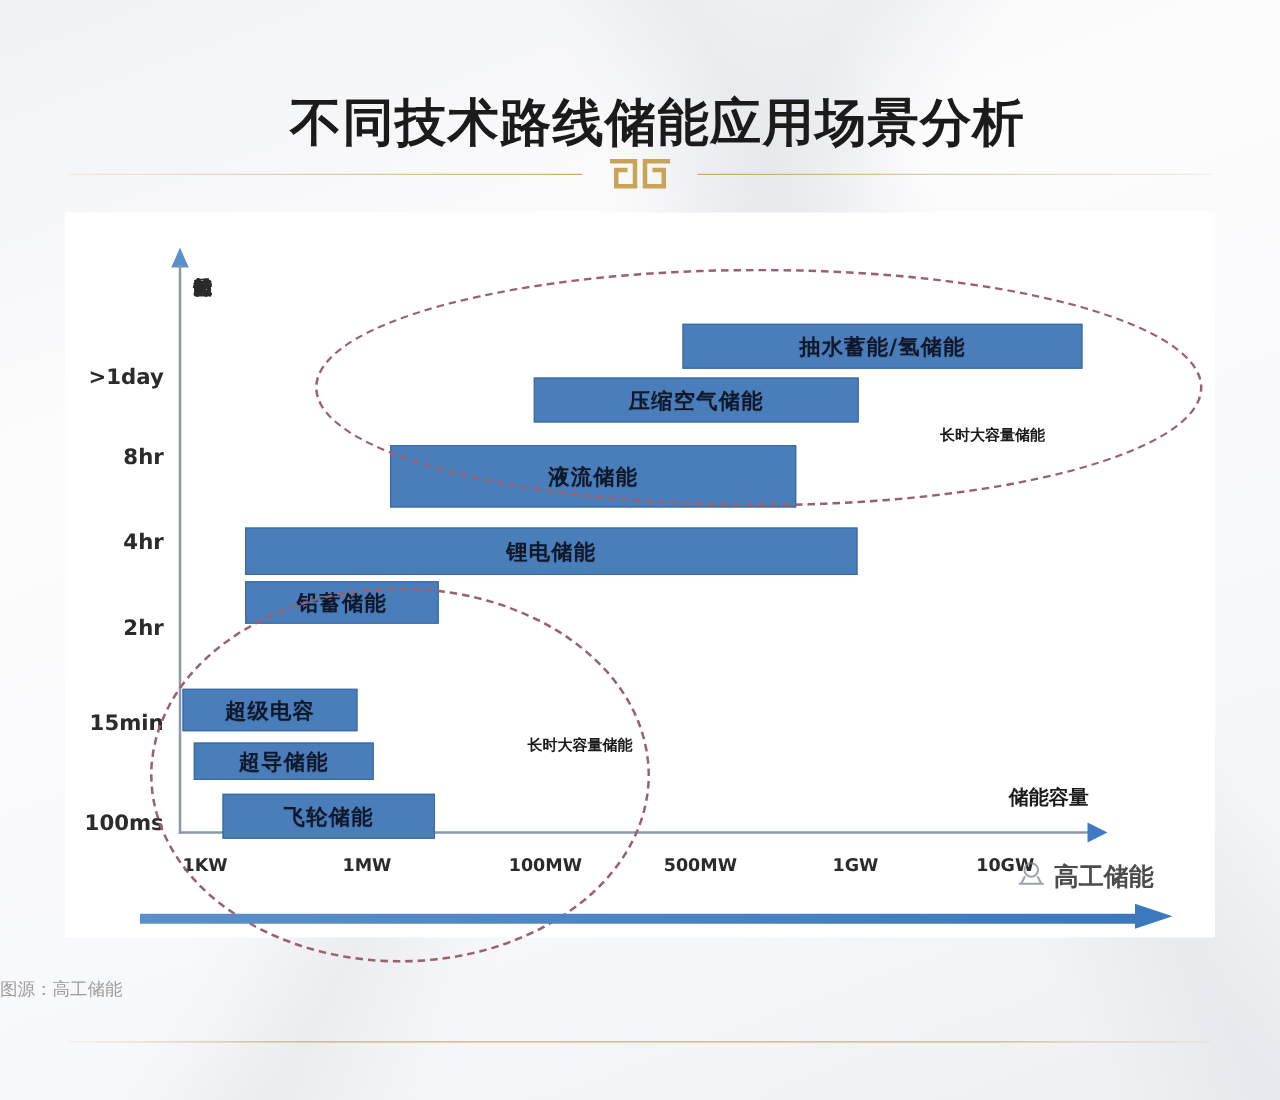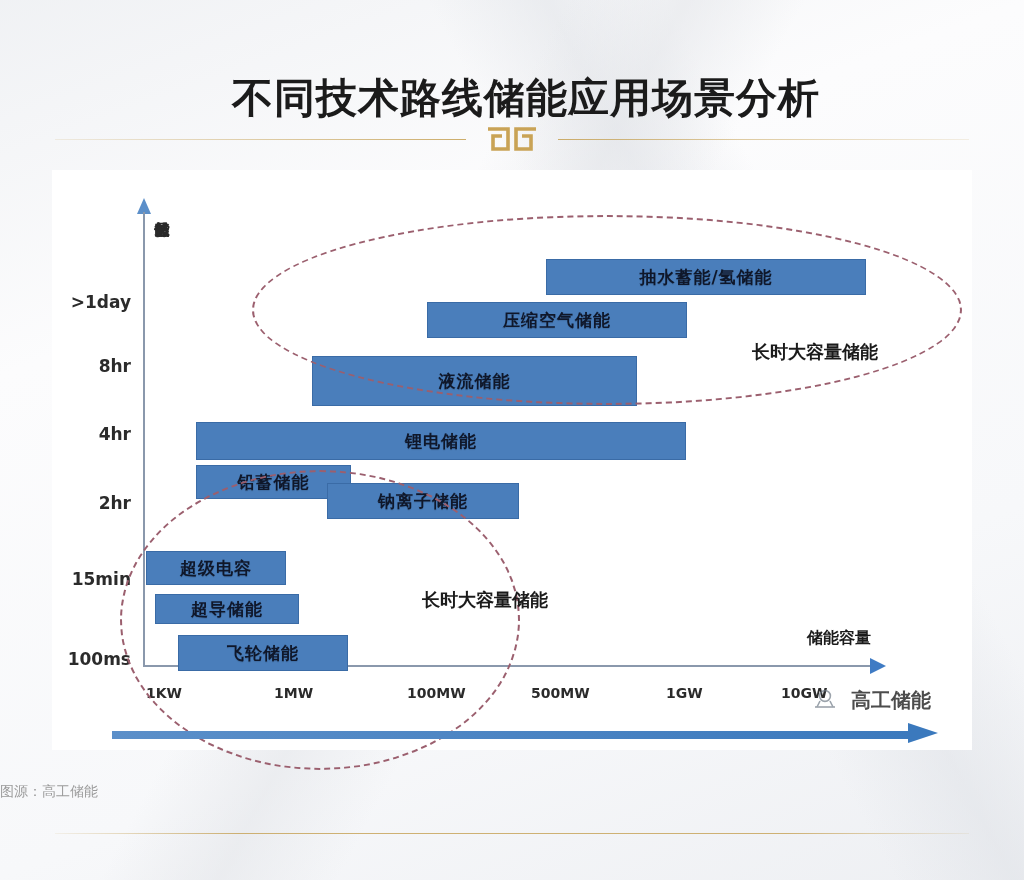--- a/index.html
+++ b/index.html
@@ -199,21 +199,21 @@
   .ellipse {
     position: absolute;
     border: 2.5px dashed #9b5f6e;
     border-radius: 50%;
     box-sizing: border-box;
     pointer-events: none;
   }
 
   .annot {
     position: absolute;
-    font-size: 18px;
+    font-size: 12px;
     font-weight: bold;
     color: #1b1b1b;
     white-space: nowrap;
     font-family: "DejaVu Sans", "Liberation Sans", sans-serif;
   }
 
   .bottom-arrow-wrap {
     position: absolute;
     left: 60px;
     top: 555px;
@@ -236,22 +236,22 @@
     border-top: 10px solid transparent;
     border-bottom: 10px solid transparent;
     border-left: 30px solid #3b79bd;
   }
 
   .watermark {
     position: absolute;
     left: 760px;
     top: 517px;
     display: flex;
-    align-items: flex-start;
-    gap: 13px;
+    align-items: center;
+    gap: 5px;
     opacity: 0.92;
   }
   .watermark .wm-text {
     font-size: 20px;
     font-weight: bold;
     color: #3d3d3d;
     font-family: "DejaVu Sans", "Liberation Sans", sans-serif;
     white-space: nowrap;
   }
   .watermark .wm-logo { display: block; }
@@ -302,21 +302,20 @@
     <div class="bar" style="left:494px; top:89px;  width:320px; height:36px;">抽水蓄能/氢储能</div>
 
     <div class="bar" style="left:375px; top:132px; width:260px; height:36px;">压缩空气储能</div>
 
     <div class="bar" style="left:260px; top:186px; width:325px; height:50px;">液流储能</div>
 
     <div class="bar" style="left:144px; top:252px; width:490px; height:38px;">锂电储能</div>
 
     <div class="bar" style="left:144px; top:295px; width:155px; height:34px; justify-content:center;">铅蓄储能</div>
 
-    <div class="bar" style="left:275px; top:313px; width:192px; height:36px;">钠离子储能</div>
 
     <div class="bar" style="left:94px;  top:381px; width:140px; height:34px;">超级电容</div>
 
     <div class="bar" style="left:103px; top:424px; width:144px; height:30px;">超导储能</div>
 
     <div class="bar" style="left:126px; top:465px; width:170px; height:36px;">飞轮储能</div>
 
     <div class="ellipse" style="left:200px; top:45px; width:710px; height:190px;"></div>
     <div class="ellipse" style="left:68px;  top:300px; width:400px; height:300px;"></div>
 

